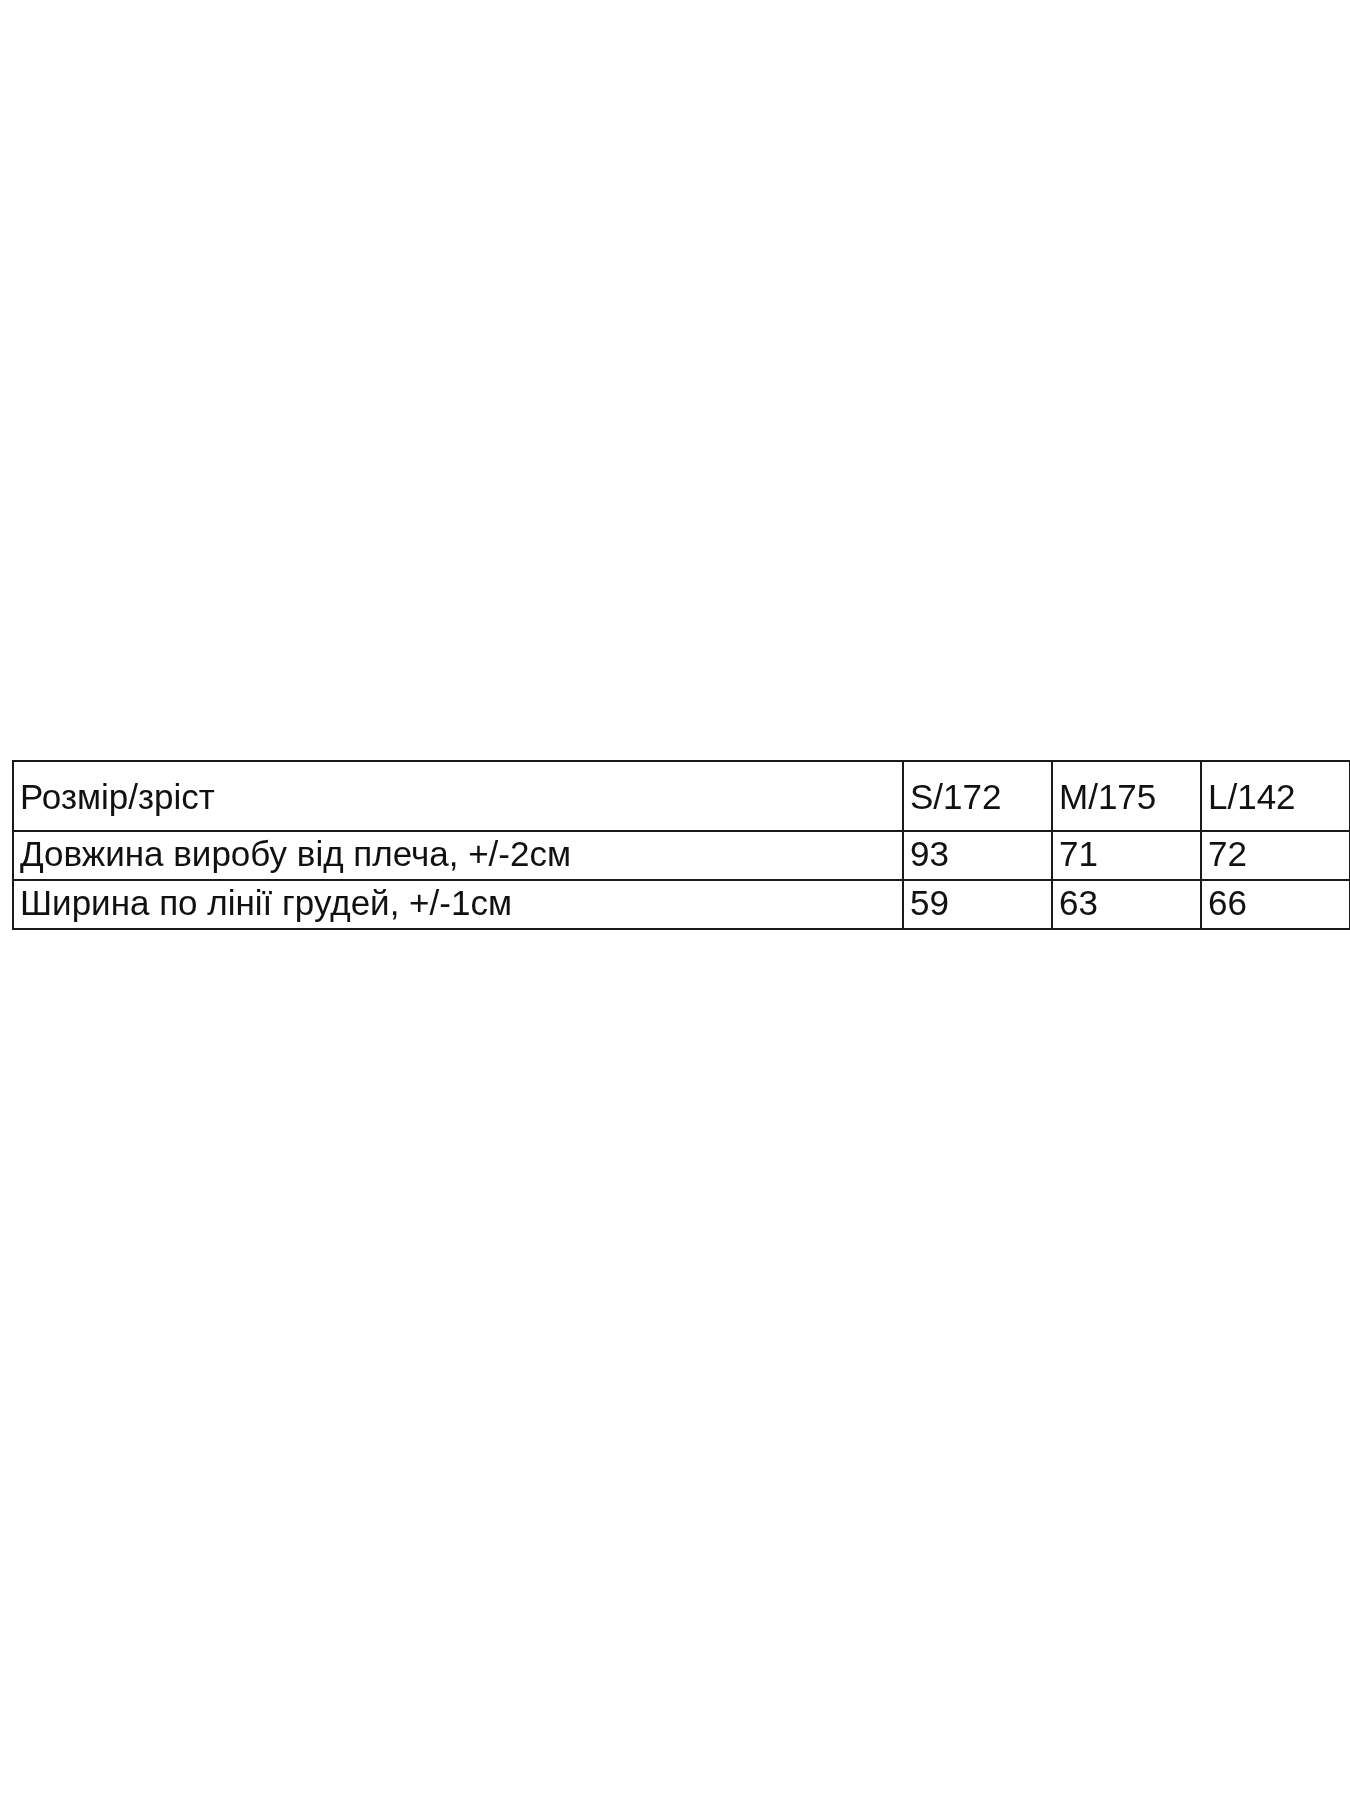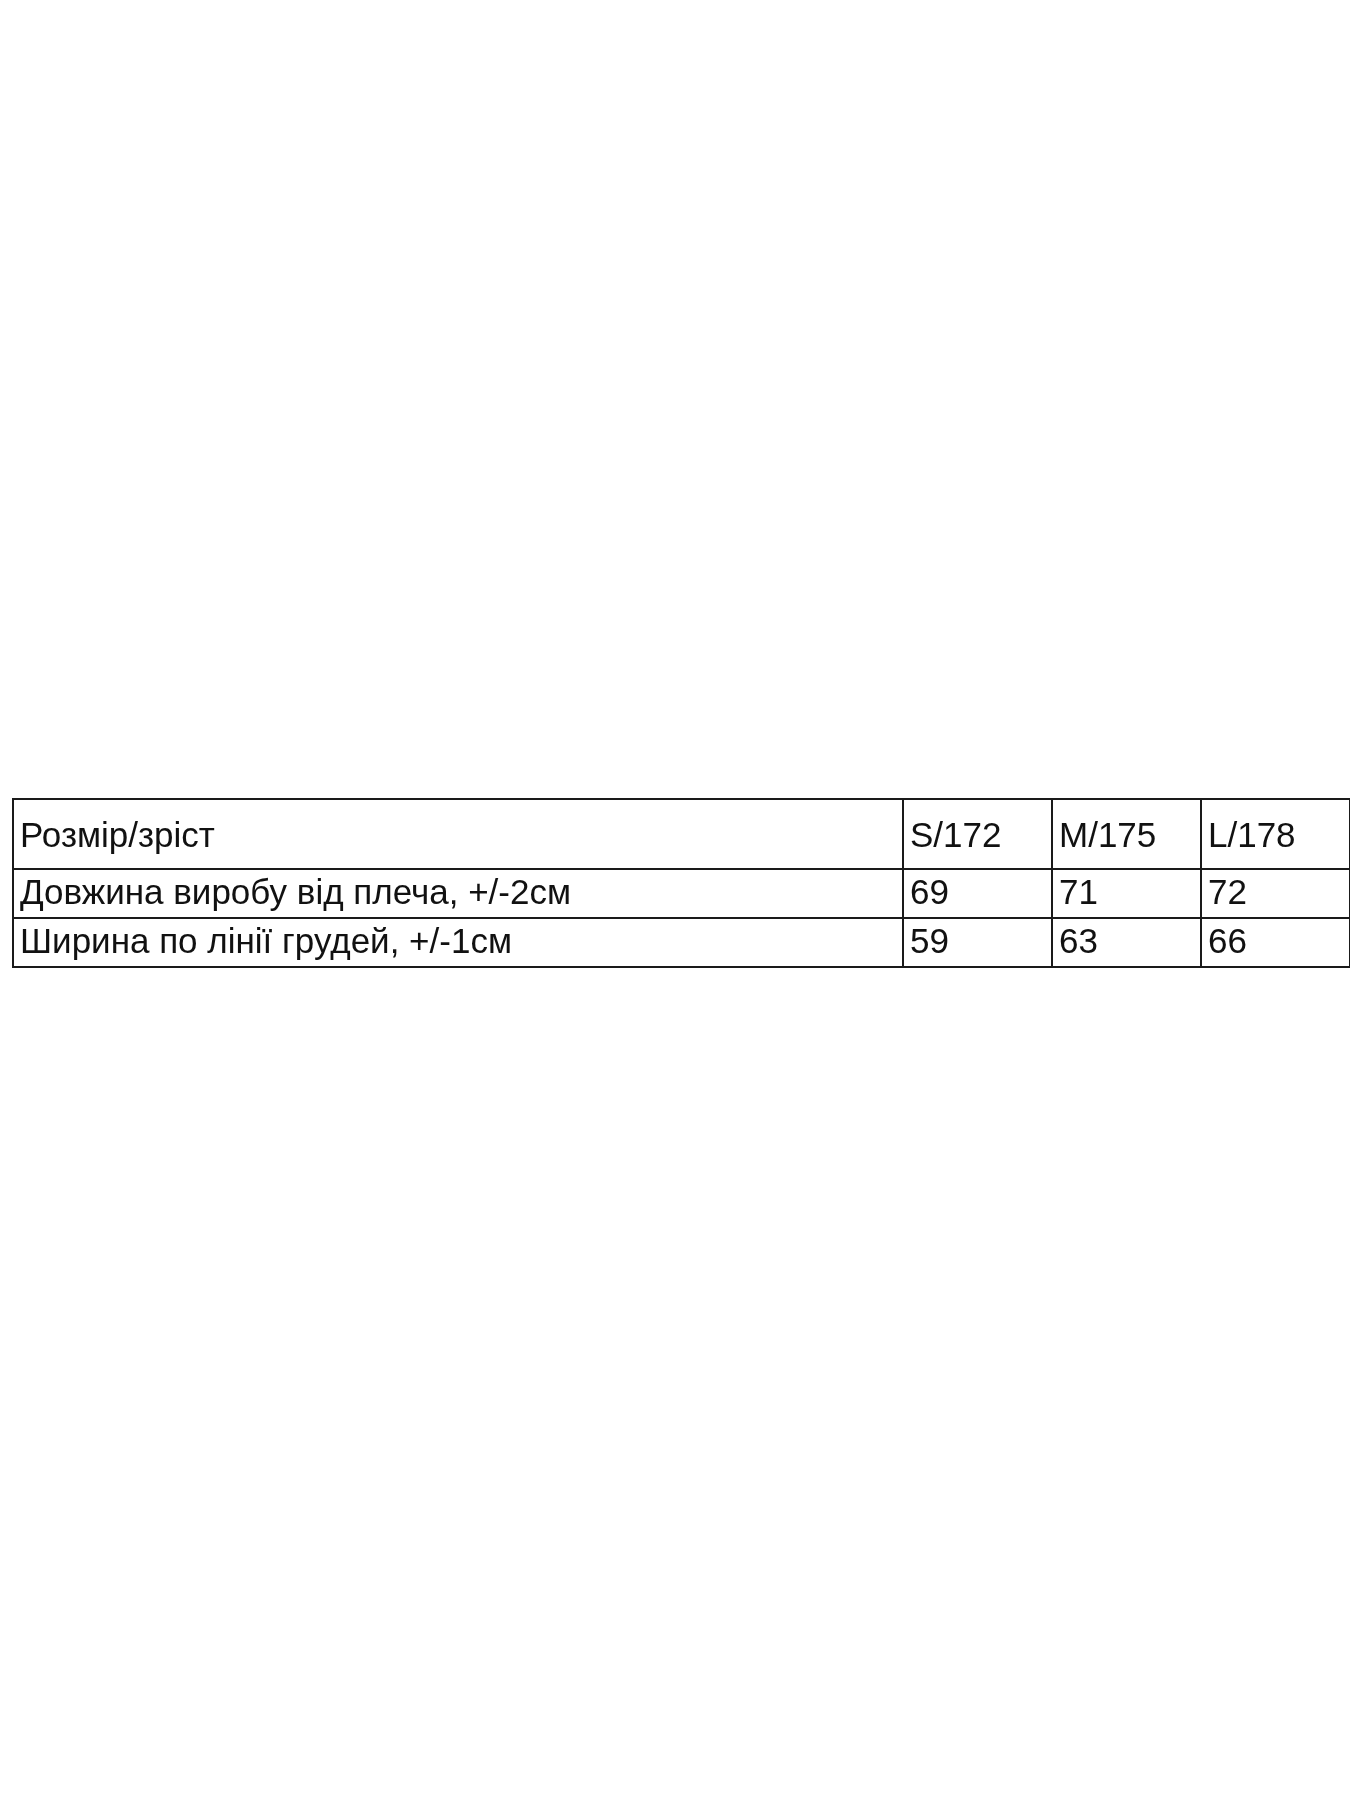--- a/index.html
+++ b/index.html
@@ -18,21 +18,21 @@
     position: absolute;
     left: 0;
     top: 0;
     width: 1350px;
     height: 1800px;
     background: #ffffff;
   }
   .table-wrap {
     position: absolute;
     left: 12px;
-    top: 798px;
+    top: 760px;
     width: 1338px;
   }
   table.size-table {
     border-collapse: collapse;
     table-layout: fixed;
     width: 1338px;
     background: #ffffff;
   }
   table.size-table td {
     border: 2px solid #1a1a1a;
@@ -65,25 +65,25 @@
 <body>
 
 <div class="sheet">
   <div class="table-wrap">
     <table class="size-table">
       <tbody>
         <tr class="header-row">
           <td class="label-cell">Розмір/зріст</td>
           <td class="val-cell">S/172</td>
           <td class="val-cell">M/175</td>
-          <td class="val-cell">L/178</td>
+          <td class="val-cell">L/142</td>
         </tr>
         <tr>
           <td class="label-cell">Довжина виробу від плеча, +/-2см</td>
-          <td class="val-cell">69</td>
+          <td class="val-cell">93</td>
           <td class="val-cell">71</td>
           <td class="val-cell">72</td>
         </tr>
         <tr>
           <td class="label-cell">Ширина по лінії грудей, +/-1см</td>
           <td class="val-cell">59</td>
           <td class="val-cell">63</td>
           <td class="val-cell">66</td>
         </tr>
       </tbody>

